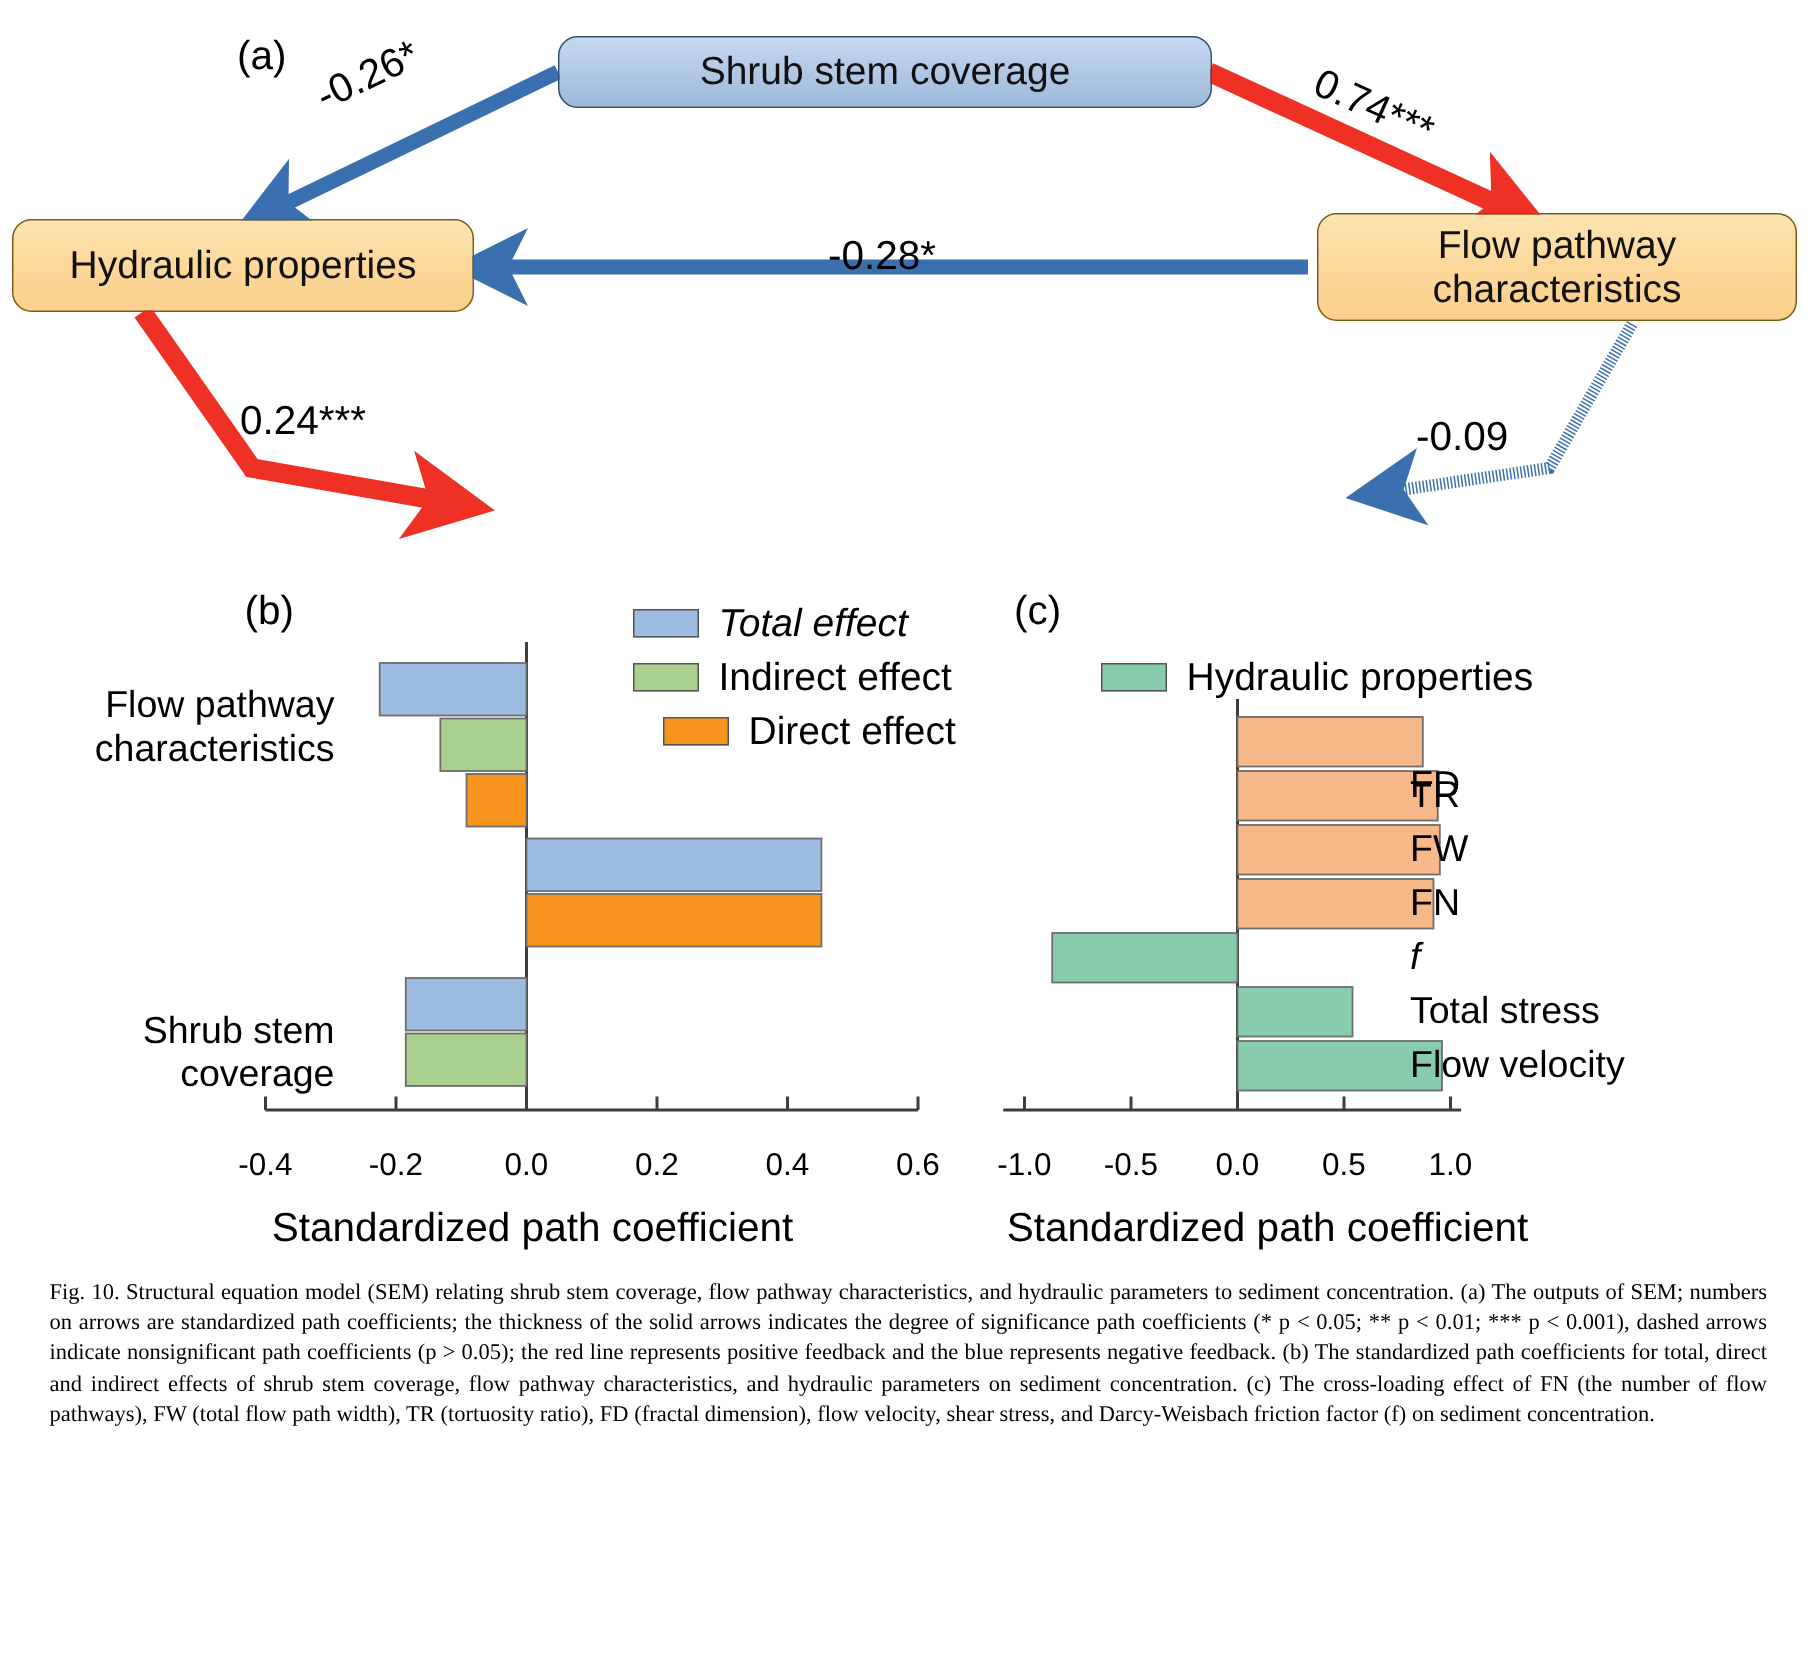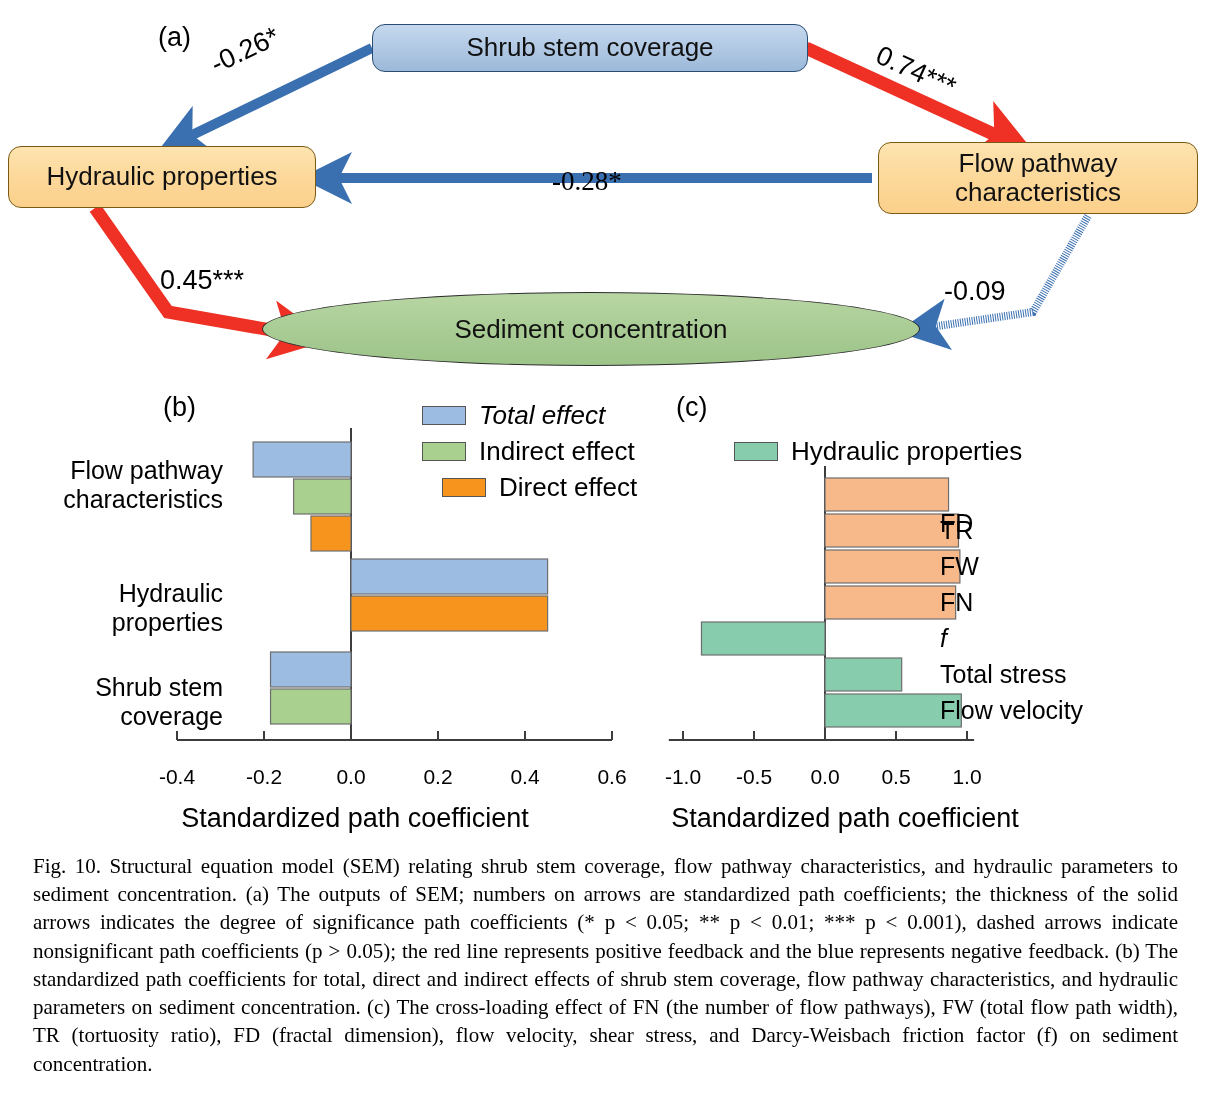--- a/index.html
+++ b/index.html
@@ -126,21 +126,21 @@
     color: #000;
   }
   .italic-cat { font-style: italic; }
   
   #caption {
     position: absolute;
     left: 33px;
     top: 852px;
     width: 1145px;
     font-family: "Liberation Serif", serif;
-    font-size: 21px;
+    font-size: 15px;
     line-height: 1.345;
     text-align: justify;
     color: #000;
   }
 </style>
 </head>
 <body>
 
 <div id="figure">
 
@@ -178,31 +178,28 @@
 
     <div class="node-box node-orange" style="left:8px; top:146px; width:308px; height:62px;">
       <span>Hydraulic properties</span>
     </div>
 
     <div class="node-box node-orange" style="left:878px; top:142px; width:320px; height:72px; flex-direction:column;">
       <span>Flow pathway</span>
       <span>characteristics</span>
     </div>
 
-    <div class="node-ellipse" style="left:262px; top:292px; width:658px; height:74px;">
-      <span>Sediment concentration</span>
-    </div>
 
     <div class="edge-label" style="left:206px; top:52px; transform: rotate(-25.5deg); transform-origin: left top;">-0.26*</div>
 
     <div class="edge-label" style="left:884px; top:40px; transform: rotate(24.5deg); transform-origin: left top;">0.74***</div>
 
-    <div class="edge-label" style="left:552px; top:166px;font-family:Liberation Serif, serif;">-0.28*</div>
-
-    <div class="edge-label" style="left:160px; top:265px;">0.45***</div>
+    <div class="edge-label" style="left:552px; top:155px;">-0.28*</div>
+
+    <div class="edge-label" style="left:160px; top:265px;">0.24***</div>
 
     <div class="edge-label" style="left:944px; top:276px;">-0.09</div>
   </div>
 
   <div class="chart-panel" id="panel-b" style="left:0px; top:380px; width:640px; height:450px;">
 
     <div class="panel-tag" style="left:163px; top:12px;">(b)</div>
 
     <svg class="chart-svg" id="svg-b" width="640" height="450" viewBox="0 0 640 450">
         <line x1="351" y1="48" x2="351" y2="360" stroke="#3d3d3d" stroke-width="2"></line>
@@ -232,24 +229,20 @@
     </div>
     <div class="legend-row" style="left:422px; top:92px;padding-left:20px;">
       <span class="legend-swatch" id="swb2" style="background: rgb(247, 148, 30);"></span>
       <span class="legend-text">Direct effect</span>
     </div>
 
     <div class="cat-label left" style="left:223px; top:76px;">
       <div>Flow pathway</div>
       <div>characteristics</div>
     </div>
-    <div class="cat-label left" style="left:223px; top:199px;">
-      <div>Hydraulic</div>
-      <div>properties</div>
-    </div>
     <div class="cat-label left" style="left:223px; top:293px;">
       <div>Shrub stem</div>
       <div>coverage</div>
     </div>
 
     <div class="tick-label" id="bt0" style="top: 385px; left: 177px;">-0.4</div>
     <div class="tick-label" id="bt1" style="top: 385px; left: 264px;">-0.2</div>
     <div class="tick-label" id="bt2" style="top: 385px; left: 351px;">0.0</div>
     <div class="tick-label" id="bt3" style="top: 385px; left: 438px;">0.2</div>
     <div class="tick-label" id="bt4" style="top: 385px; left: 525px;">0.4</div>

